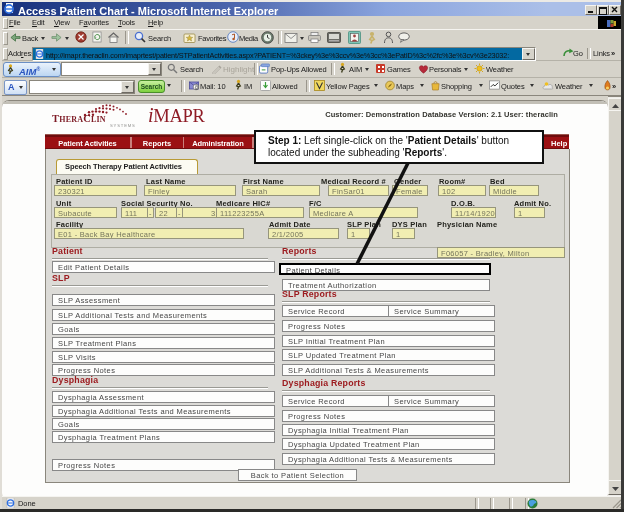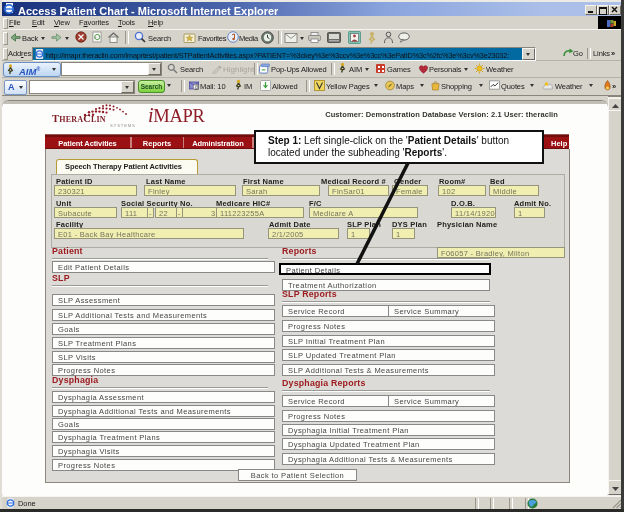--- a/index.html
+++ b/index.html
@@ -393,21 +393,20 @@
  <div class="cbtn" style="left:50px;top:221.9px;width:216px;">Goals</div>
  <div class="cbtn" style="left:50px;top:236px;width:216px;">SLP Treatment Plans</div>
  <div class="cbtn" style="left:50px;top:249.6px;width:216px;">SLP Visits</div>
  <div class="cbtn" style="left:50px;top:262.8px;width:216px;">Progress Notes</div>
  <div class="hd" style="left:50px;top:275px;">Dysphagia</div>
       <div class="hr" style="left:50px;top:286px;width:216px;"></div>
  <div class="cbtn" style="left:50px;top:289.5px;width:216px;">Dysphagia Assessment</div>
  <div class="cbtn" style="left:50px;top:303.6px;width:216px;">Dysphagia Additional Tests and Measurements</div>
  <div class="cbtn" style="left:50px;top:316.8px;width:216px;">Goals</div>
  <div class="cbtn" style="left:50px;top:330.4px;width:216px;">Dysphagia Treatment Plans</div>
- <div class="cbtn" style="left:50px;top:344px;width:216px;">Dysphagia Visits</div>
  <div class="cbtn" style="left:50px;top:357.6px;width:216px;">Progress Notes</div>
 
  <div class="hd" style="left:280px;top:146px;">Reports</div>
       <div class="hr" style="left:280px;top:156.5px;width:208px;"></div>
  <div class="abs" style="left:277px;top:162px;width:202.5px;height:6.5px;background:#fefefe;border:2.5px solid #000;font-size:7.5px;line-height:7px;color:#3d3d3d;letter-spacing:0.4px;padding:1.5px 0 0 5px;">Patient Details</div>
  <div class="cbtn" style="left:280px;top:177.8px;width:201px;">Treatment Authorization</div>
  <div class="hd" style="left:280px;top:189px;">SLP Reports</div>
       <div class="hr" style="left:280px;top:200px;width:208px;"></div>
  <div class="cbtn" style="left:280px;top:204.4px;width:101px;">Service Record</div>
  <div class="cbtn" style="left:386px;top:204.4px;width:100px;">Service Summary</div>

